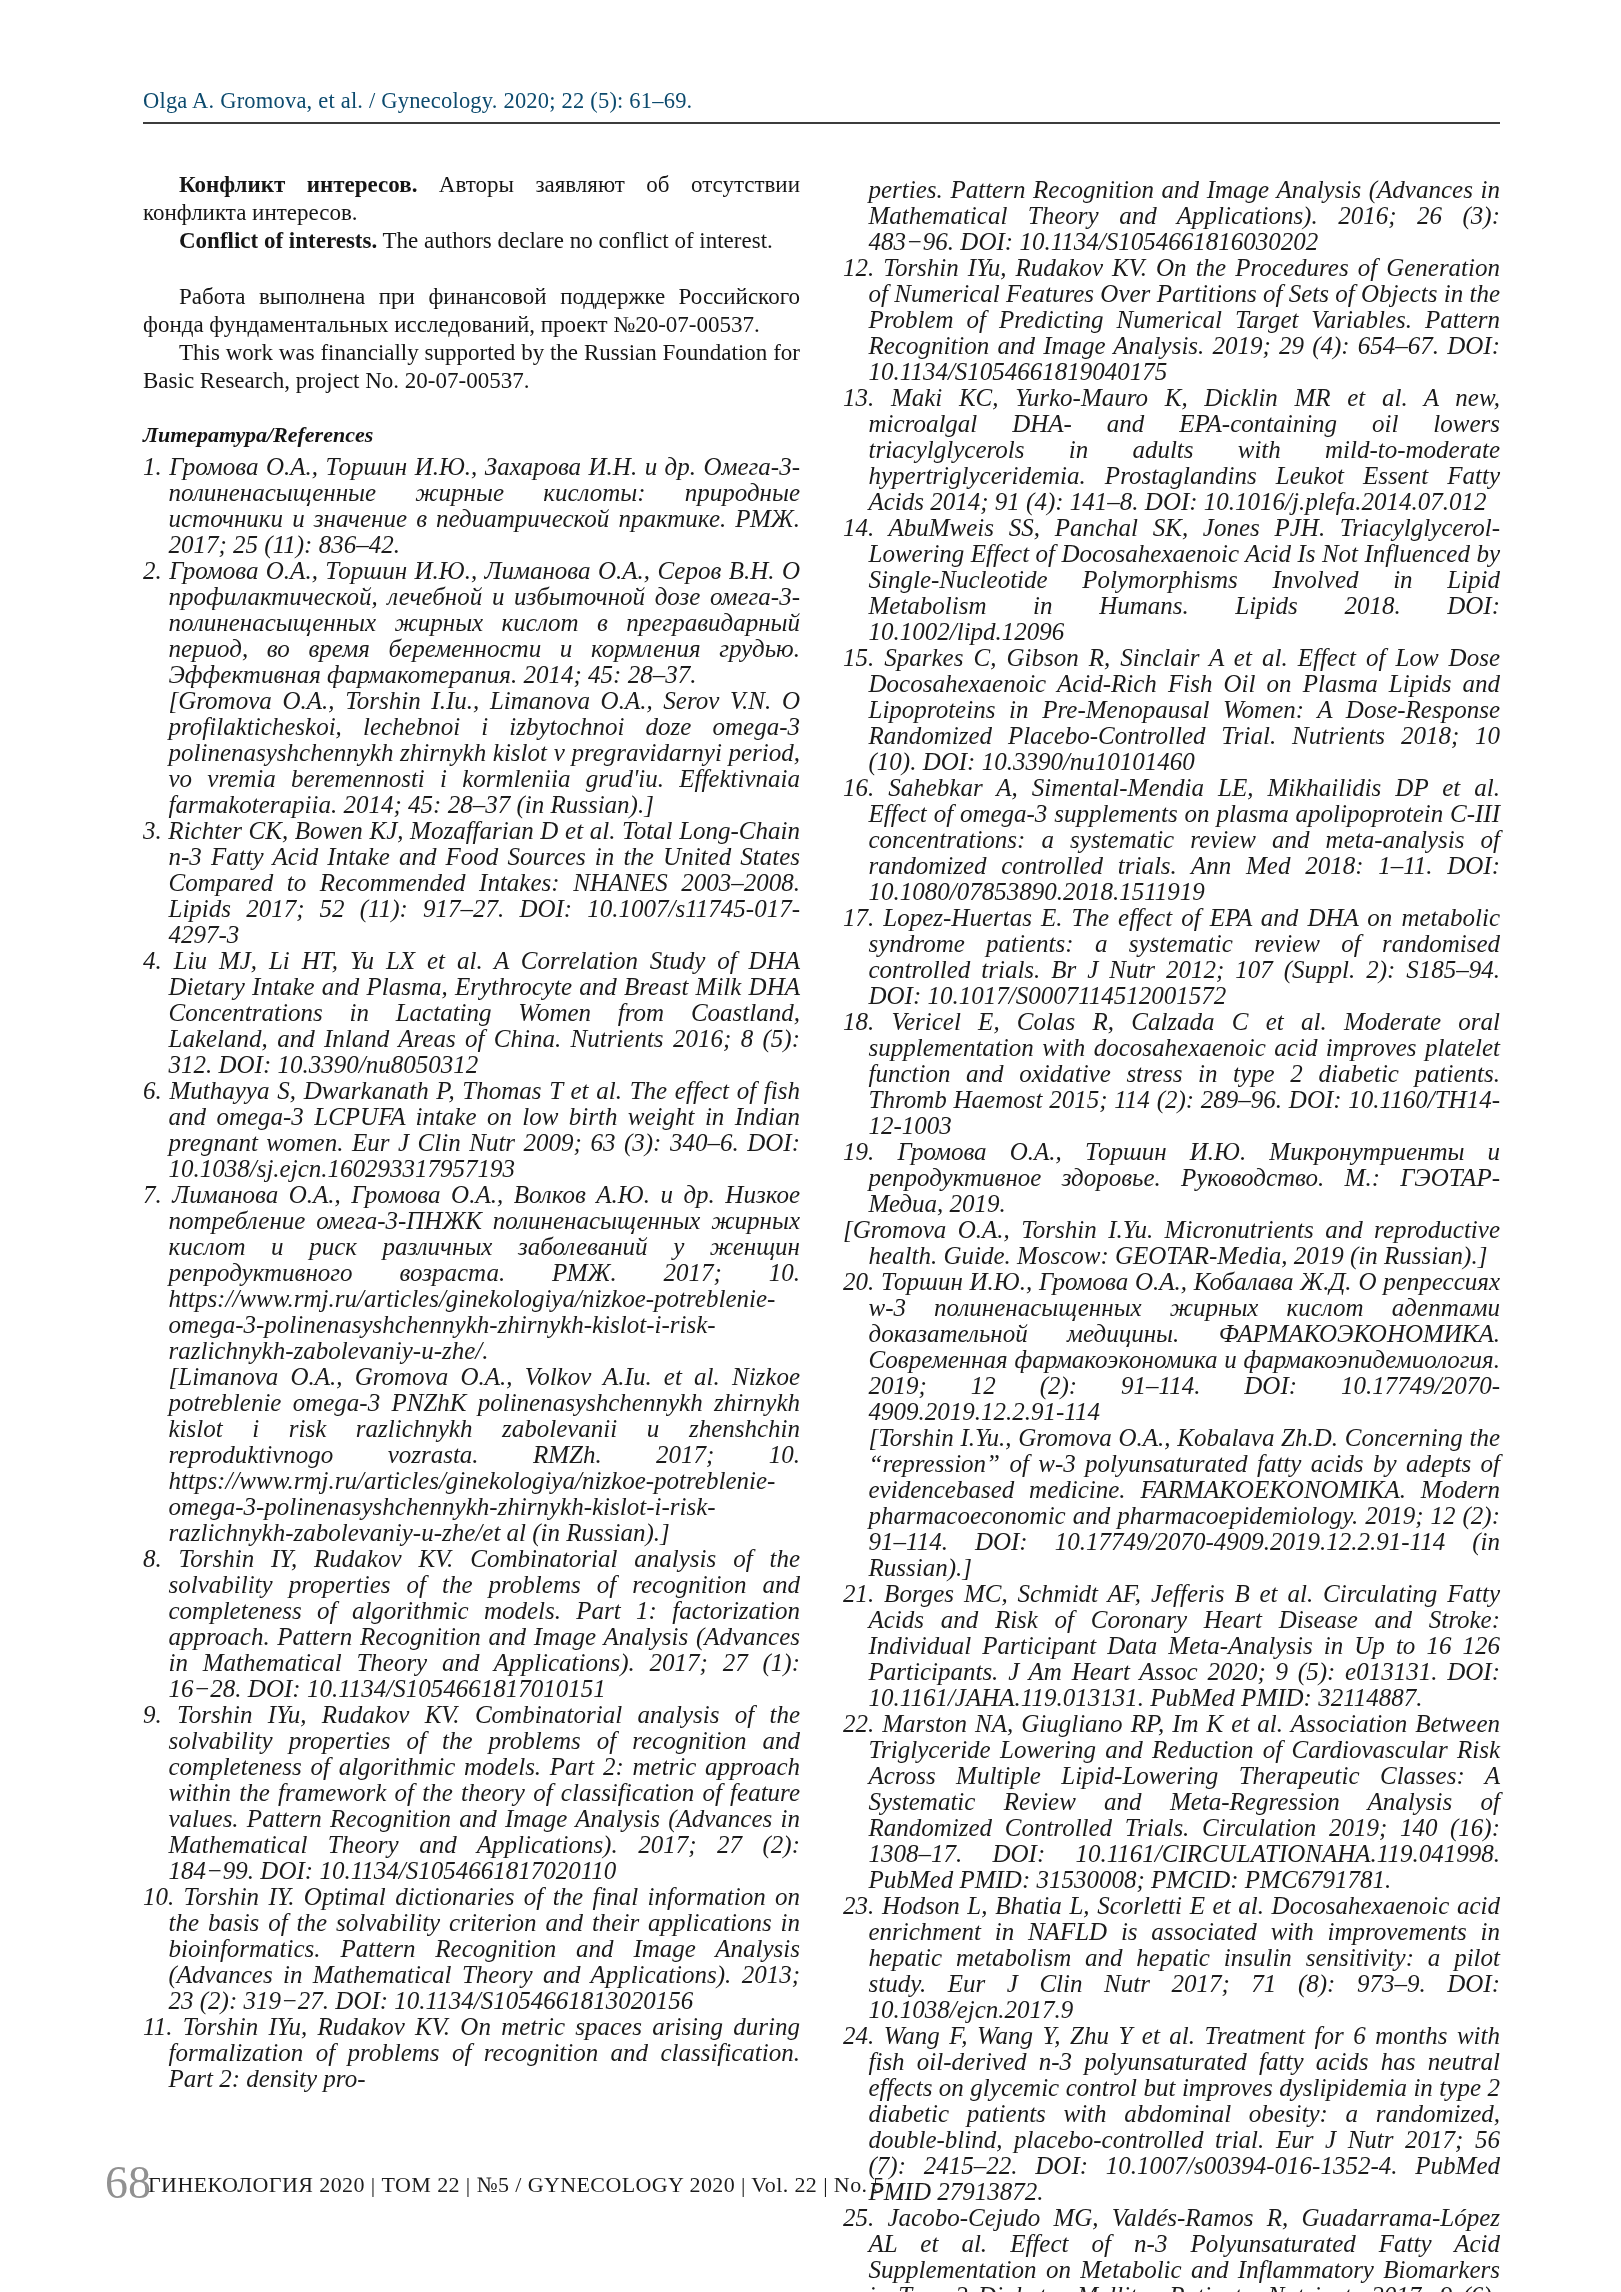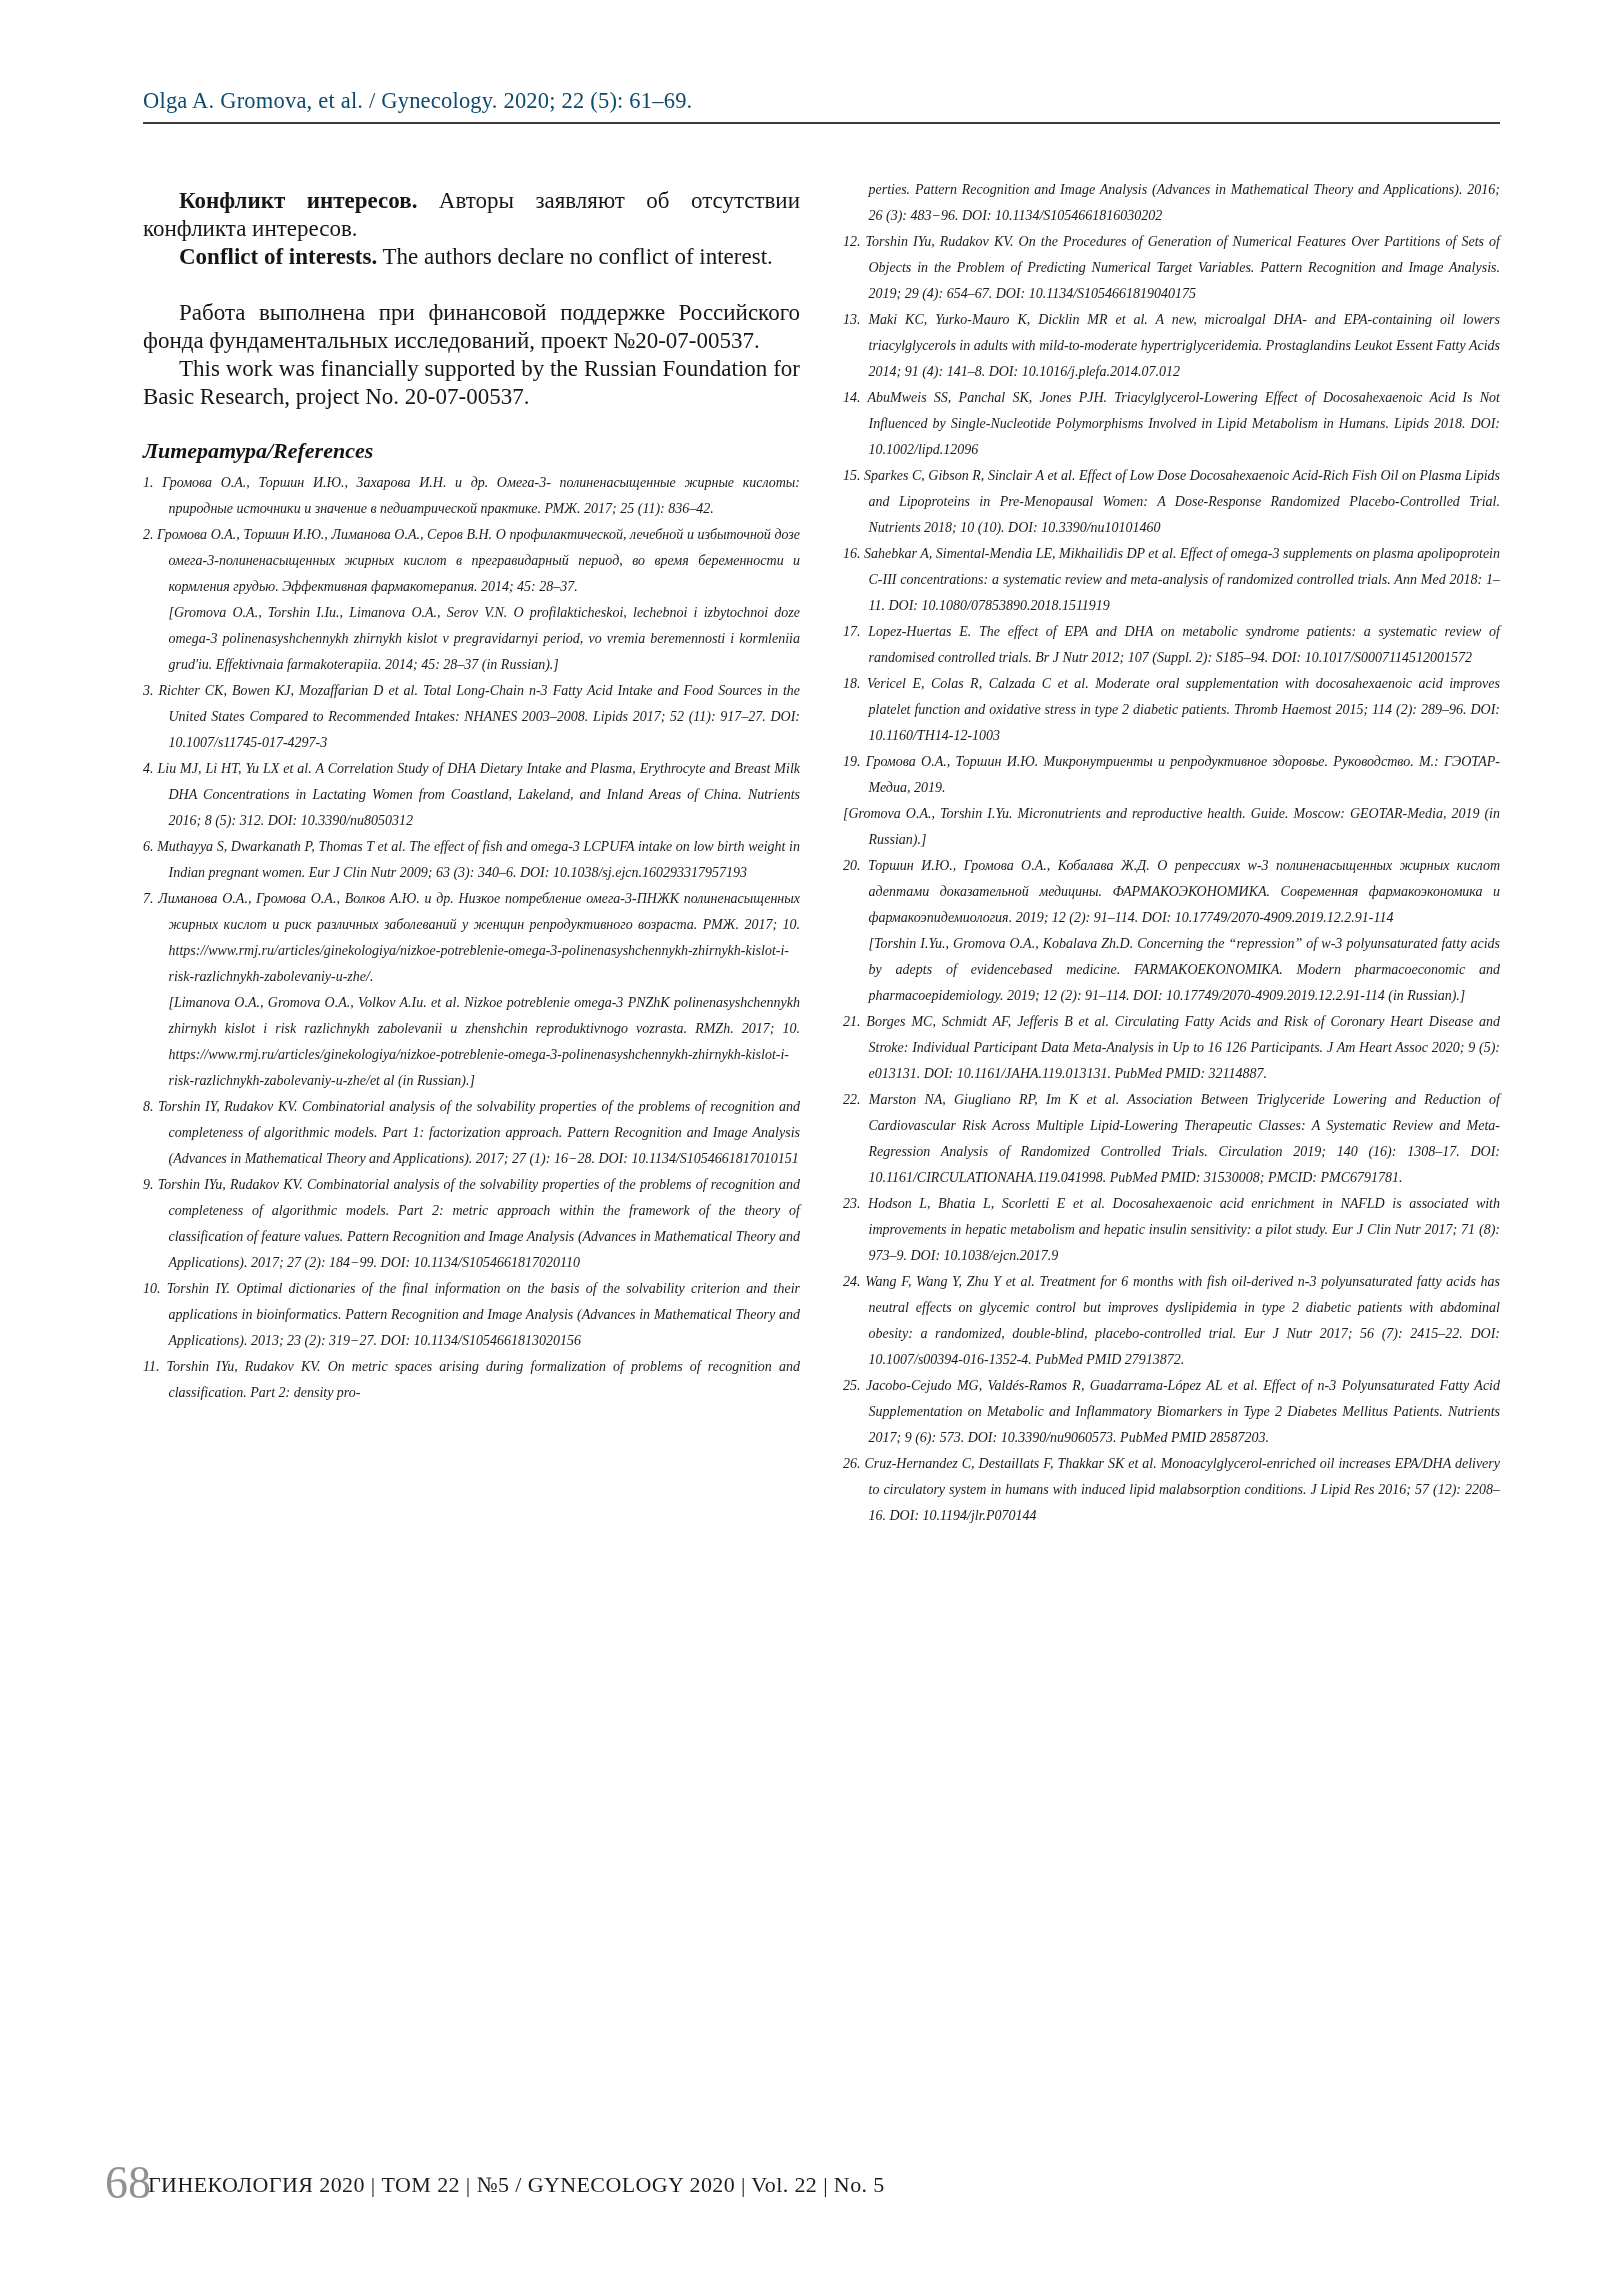--- a/index.html
+++ b/index.html
@@ -21,38 +21,38 @@
     position:absolute; left:143px; top:122px;
     width:1357px; height:2px; background:#3c3c3c;
   }
 
   .columns {
     position:absolute; left:143px; top:167px; width:1357px;
     display:flex; gap:43px; align-items:flex-start;
   }
   .col { width:657px; }
 
-  .intro { margin-top:20px; }
+  .intro { margin-top:4px; }
   .intro p {
     margin:0; font-size:23px; line-height:28px;
     text-align:justify; text-indent:36px; color:#161616;
   }
   .intro p.gap-above { margin-top:28px; }
   .intro b.lead { font-weight:bold; }
 
   .ref-heading {
     margin:27.4px 0 5.9px 0;
     font-size:22px; font-weight:bold; font-style:italic;
     color:#141414;
   }
 
   .ref, .ref-part, .cont {
     margin:0;
     font-style:italic;
-    font-size:14px; line-height:26px;
+    font-size:25px; line-height:26px;
     text-align:justify;
     color:#1b1b1b;
     padding-left:25.5px;
     overflow-wrap:break-word;
   }
   .ref { text-indent:-25.5px; }
   .ref-part { text-indent:0; }
   .ref-part.flush { text-indent:-25.5px; }
   .cont { text-indent:0; margin-top:9.8px; }
   .num { white-space:pre; }

